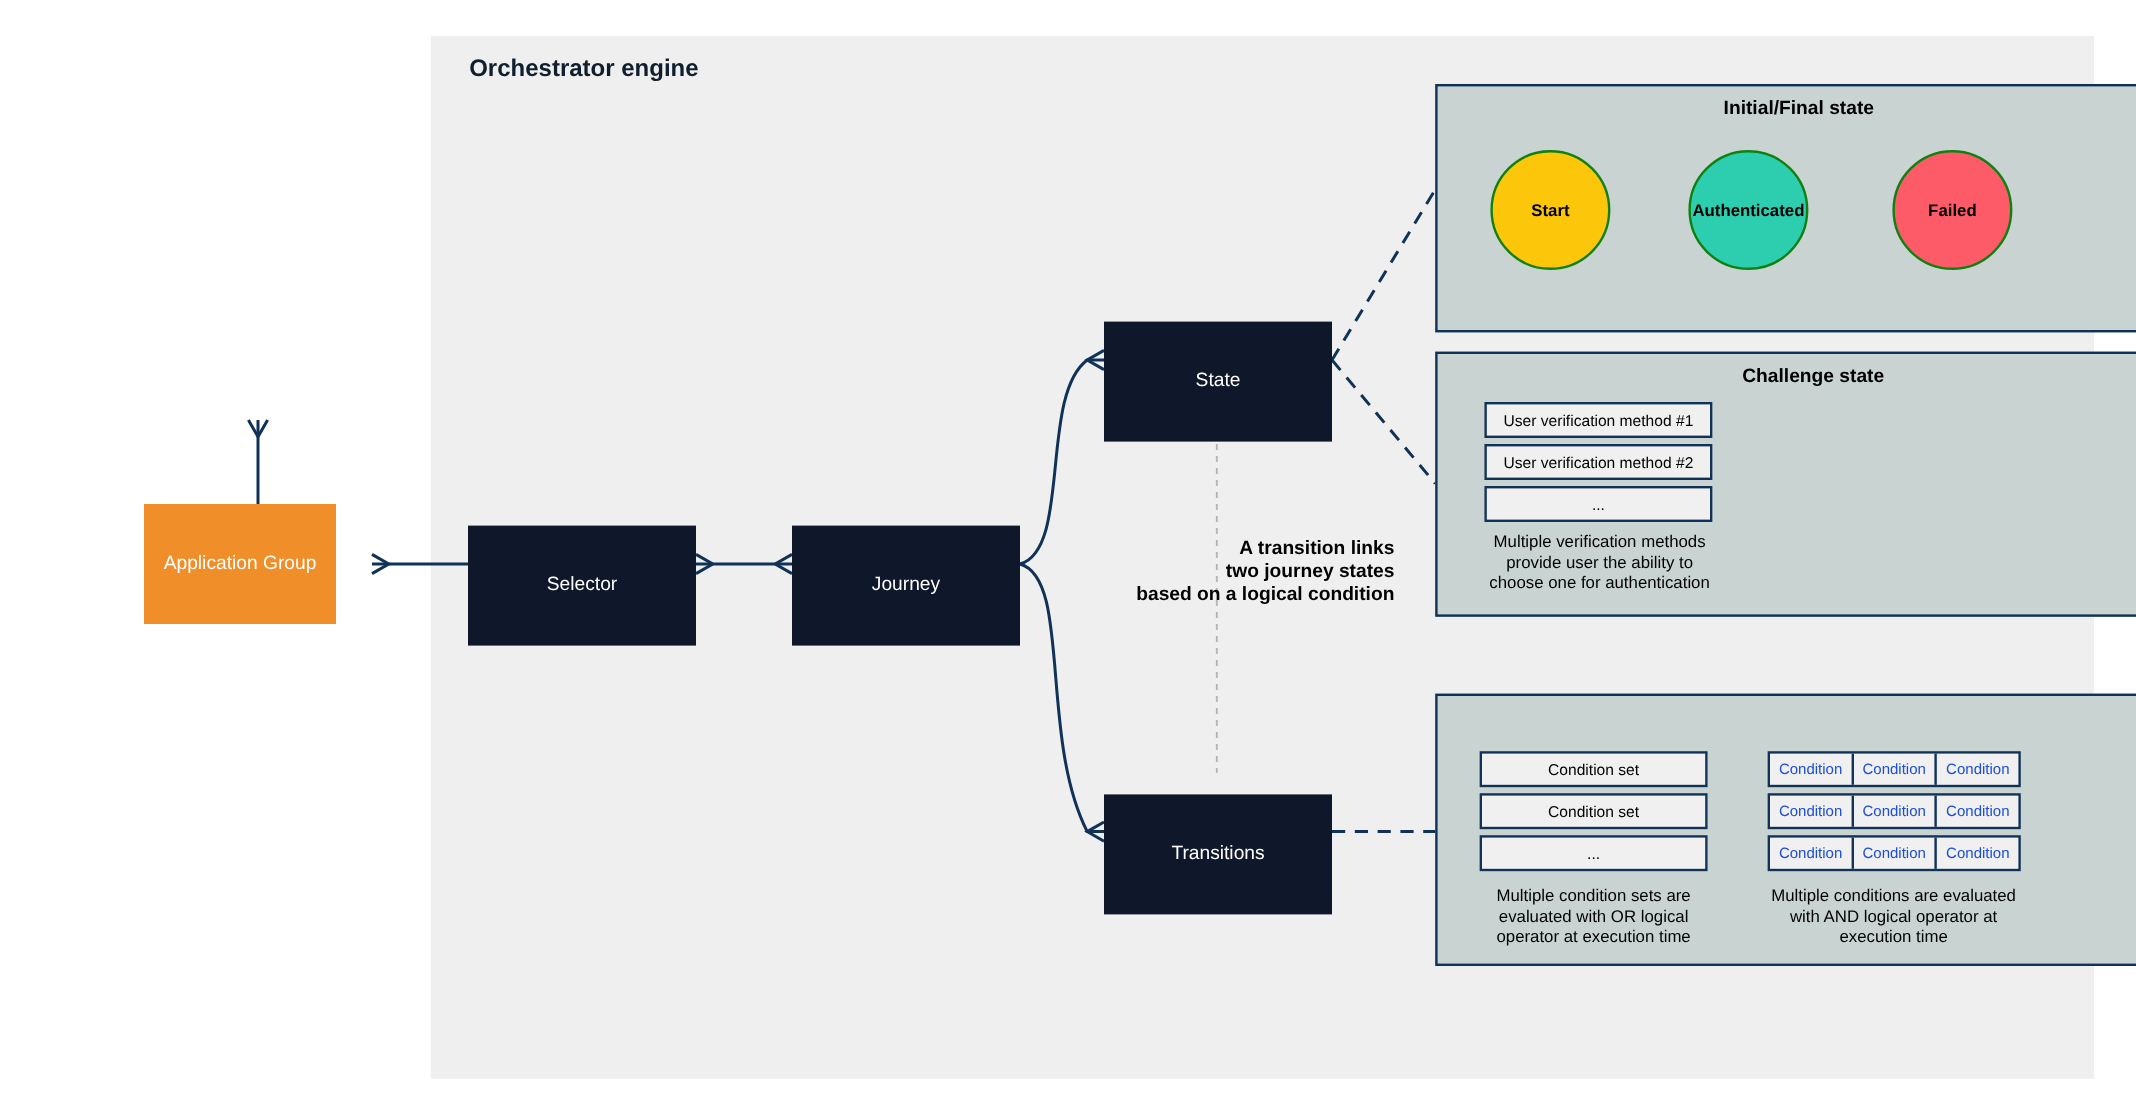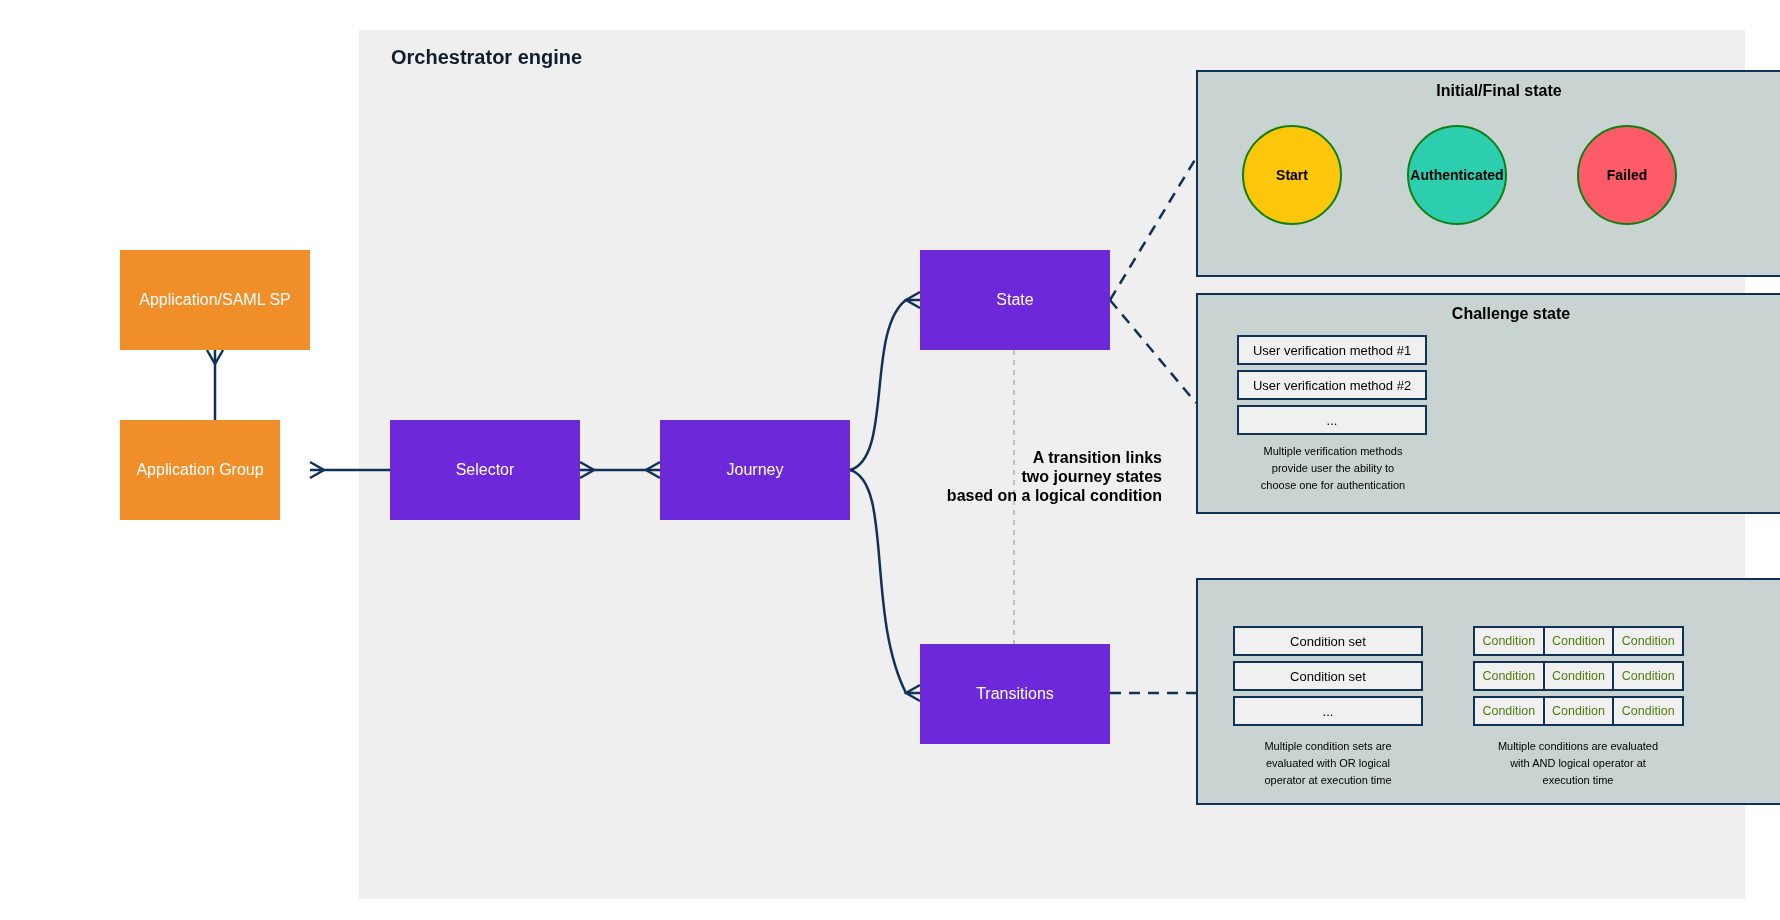--- a/index.html
+++ b/index.html
@@ -3,35 +3,35 @@
 <meta charset="utf-8">
 <style>
   html,body{margin:0;padding:0;background:#ffffff;}
   body{font-family:"Liberation Sans", sans-serif;}
   #canvas{position:relative;width:1780px;height:920px;background:#ffffff;overflow:hidden;}
   .engine-panel{position:absolute;left:359px;top:30px;width:1386px;height:869px;background:#efefef;}
   .engine-title{position:absolute;left:391px;top:46px;font-size:20px;font-weight:bold;color:#101e2e;}
   svg.connectors{position:absolute;left:0;top:0;pointer-events:none;}
   .node{position:absolute;display:flex;align-items:center;justify-content:center;
         color:#ffffff;font-size:16px;text-align:center;}
-  .node.blue{background:#6d28d9;}
+  .node.blue{background:#0f172a;margin-top:18px;}
   .node.orange{background:#f08f2a;}
   .note{position:absolute;left:862px;top:448px;width:300px;text-align:right;
         font-size:16px;font-weight:bold;color:#000;line-height:19px;white-space:pre-line;}
   .panel{position:absolute;width:606px;background:#c9d4d2;border:2px solid #113257;box-sizing:border-box;}
   .panel-title{text-align:center;font-size:16px;font-weight:bold;color:#000;padding-top:10px;}
   .circle{position:absolute;width:100px;height:100px;border-radius:50%;border:2px solid #108010;
           box-sizing:border-box;display:flex;align-items:center;justify-content:center;}
   .circle span{font-size:14px;font-weight:bold;color:#000;}
   .row-box{position:absolute;height:30px;background:#f0f0f0;border:2px solid #113257;box-sizing:border-box;
            display:flex;align-items:center;justify-content:center;font-size:13px;color:#000;}
-  .caption{position:absolute;text-align:center;font-size:11px;color:#000;line-height:17px;white-space:pre-line;}
+  .caption{position:absolute;text-align:center;font-size:14px;color:#000;line-height:17px;white-space:pre-line;}
   .cond-strip{position:absolute;height:30px;width:211px;background:#f0f0f0;border:2px solid #113257;
               box-sizing:border-box;display:flex;}
-  .cond-cell{flex:1;display:flex;align-items:center;justify-content:center;font-size:12.5px;color:#4d7c0f;
+  .cond-cell{flex:1;display:flex;align-items:center;justify-content:center;font-size:12.5px;color:#1d4ed8;
              border-left:2px solid #113257;}
   .cond-cell:first-child{border-left:none;}
 </style>
 </head>
 <body>
 
 <div id="canvas">
 
   <div class="engine-panel"></div>
   <div class="engine-title">Orchestrator engine</div>
@@ -56,23 +56,20 @@
       <polyline points="920,685 906,693 920,701"></polyline>
     </g>
     <g stroke="#113257" stroke-width="2.5" fill="none" stroke-dasharray="11 8">
       <path d="M1110,300 L1196,158"></path>
       <path d="M1110,300 L1196,403"></path>
       <path d="M1110,693 L1196,693"></path>
     </g>
     <path d="M1014,350 L1014,644" stroke="#b3b3b3" stroke-width="1.5" fill="none" stroke-dasharray="5 5"></path>
   </svg>
 
-  <div class="node orange" style="left:120px;top:250px;width:190px;height:100px;">
-    <span>Application/SAML SP</span>
-  </div>
   <div class="node orange" style="left:120px;top:420px;width:160px;height:100px;">
     <span>Application Group</span>
   </div>
   <div class="node blue" style="left:390px;top:420px;width:190px;height:100px;">
     <span>Selector</span>
   </div>
   <div class="node blue" style="left:660px;top:420px;width:190px;height:100px;">
     <span>Journey</span>
   </div>
   <div class="node blue" style="left:920px;top:250px;width:190px;height:100px;">

